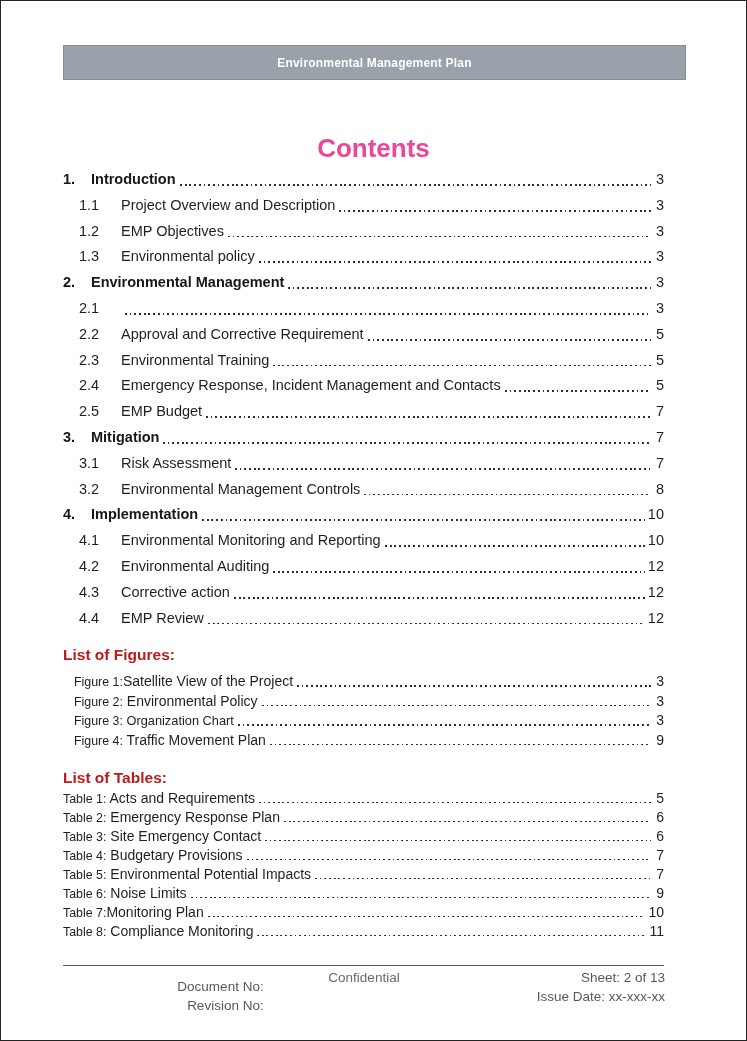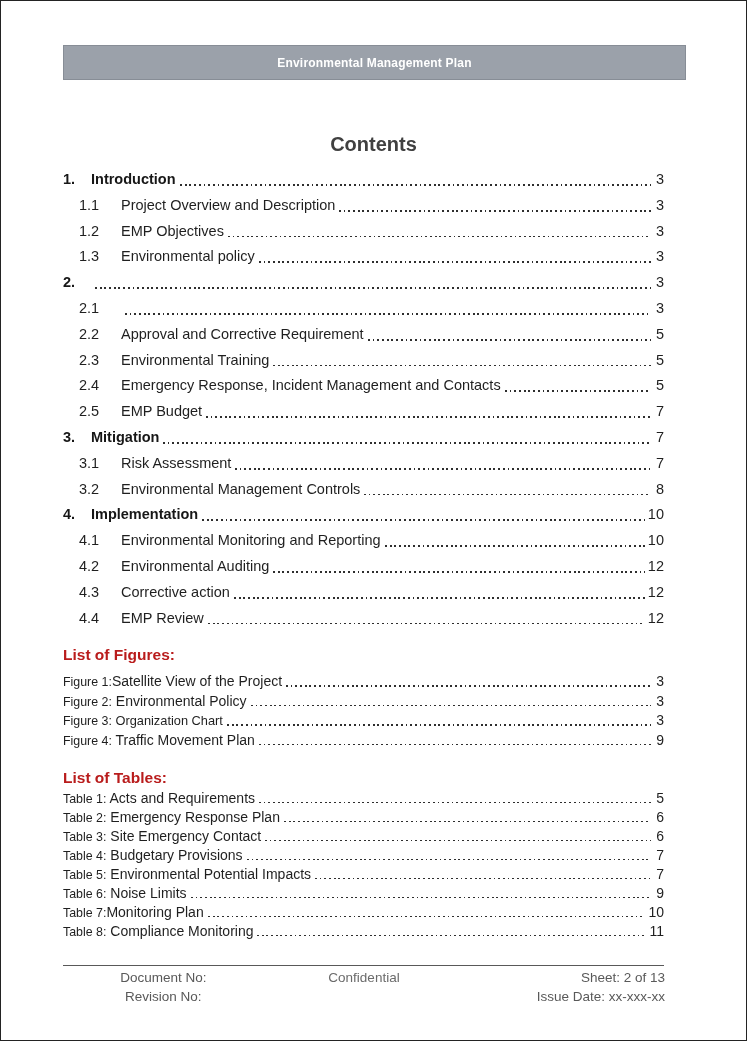--- a/index.html
+++ b/index.html
@@ -26,23 +26,23 @@
     color: #ffffff;
     font-size: 12px;
     font-weight: bold;
     letter-spacing: 0.2px;
   }
   
   .contents-heading {
     position: absolute;
     left: 0; top: 132px; width: 100%;
     text-align: center;
-    font-size: 20px;
+    font-size: 26px;
     font-weight: bold;
-    color: #404040;
+    color: #ec4899;
   }
   
   .toc {
     position: absolute;
     left: 62px; top: 166px;
     width: 601px;
   }
   .toc-row {
     display: flex;
     align-items: baseline;
@@ -74,21 +74,21 @@
   .lof-heading { top: 645px; }
   .lot-heading { top: 768px; }
   .list-block { position: absolute; left: 62px; width: 601px; }
   .lof-list { top: 671px; }
   .lot-list { top: 788px; }
   .list-row {
     display: flex;
     align-items: baseline;
     font-size: 14px;
   }
-  .lof-list .list-row { height: 19.5px; }
+  .lof-list .list-row { height: 19.5px; margin-left: 11px; }
   .lot-list .list-row { height: 19px; }
   .list-row span { line-height: 19.5px; white-space: pre; }
   .lot-list .list-row span { line-height: 19px; }
   .row-prefix { font-size: 12.4px; flex: none; }
   .list-row.small .row-label { font-size: 12.8px; }
   .list-row .leader { margin: 0 3px 4.6px 4px; }
   .row-page { flex: none; text-align: right; min-width: 10px; }
   
   .footer-line {
     position: absolute;
@@ -99,21 +99,21 @@
   .footer {
     position: absolute;
     left: 62px; top: 967px;
     width: 602px;
     display: grid;
     grid-template-columns: 1fr 1fr 1fr;
     font-size: 13.5px;
     color: #595959;
     line-height: 19px;
   }
-  .footer .col-left { text-align: center; }
+  .footer .col-left { text-align: right; margin-top: 9px; }
   .footer .col-center { text-align: center; color: #6b6b6b; }
   .footer .col-right { text-align: right; }
 </style>
 </head>
 <body>
 
 <div class="page">
 
   <div class="header-bar">
     <span class="title">Environmental Management Plan</span>
@@ -146,20 +146,21 @@
 
       <div class="toc-row level-2">
         <span class="toc-num">1.3</span>
         <span class="toc-label">Environmental policy</span>
         <span class="leader"></span>
         <span class="toc-page">3</span>
       </div>
 
       <div class="toc-row level-1">
         <span class="toc-num">2.</span>
+        <span class="toc-label">Environmental Management</span>
         <span class="leader"></span>
         <span class="toc-page">3</span>
       </div>
 
       <div class="toc-row level-2">
         <span class="toc-num">2.1</span>
         <span class="leader"></span>
         <span class="toc-page">3</span>
       </div>
 

